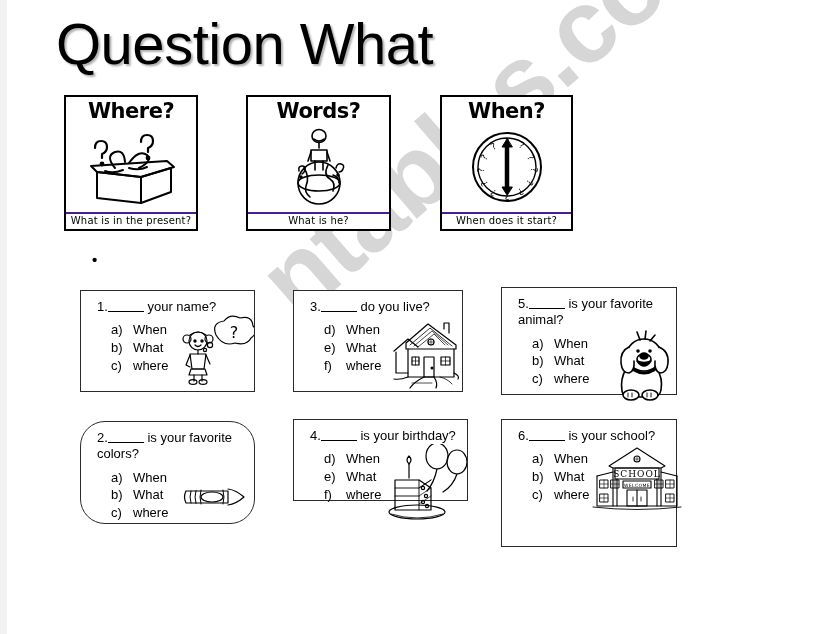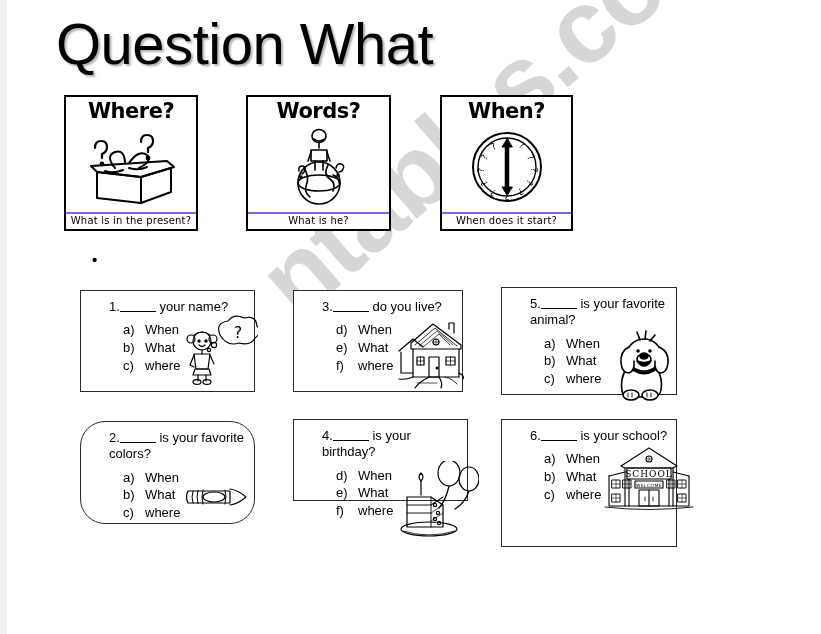--- a/index.html
+++ b/index.html
@@ -84,21 +84,21 @@
     flex: 1;
     display: flex;
     align-items: center;
     justify-content: center;
     width: 100%;
   }
   .card-caption {
     font-family: "DejaVu Sans", sans-serif;
     font-size: 10px;
     letter-spacing: 0.2px;
-    border-top: 2px solid #8b5cf6;
+    border-top: 2px solid #4c1d95;
     width: 100%;
     text-align: center;
     box-sizing: border-box;
     padding: 1px 0 2px 0;
     line-height: 1.2;
   }
 
   
   #instruction {
     position: absolute;
@@ -114,21 +114,21 @@
     font-size: 15px;
     line-height: 1;
   }
 
   
   .qbox {
     position: absolute;
     border: 1px solid #2b2b2b;
     background: #fff;
     box-sizing: border-box;
-    padding: 8px 0 0 16px;
+    padding: 8px 0 0 4px;
   }
   .qbox .stem {
     font-size: 13px;
     line-height: 1.25;
     padding: 0 8px 0 12px;
     white-space: pre-wrap;
   }
   .qbox .blank {
     display: inline-block;
     border-bottom: 1px solid #000;

